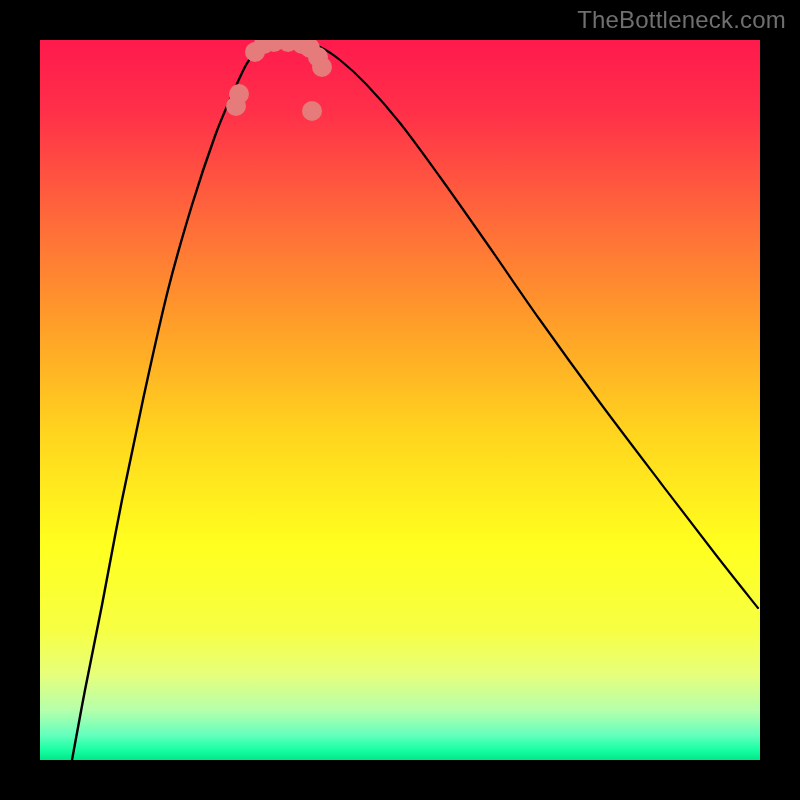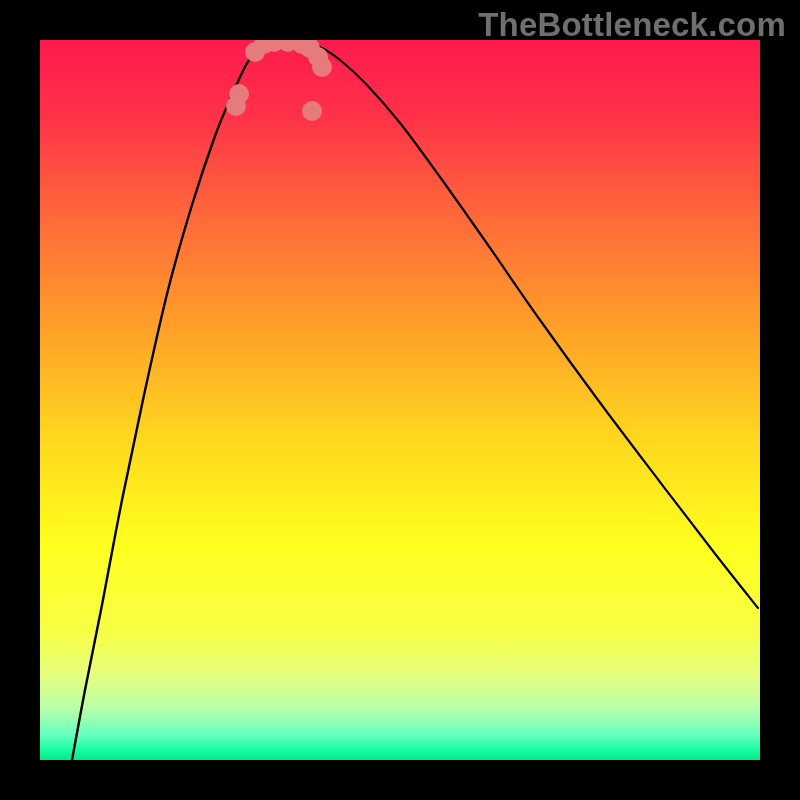--- a/index.html
+++ b/index.html
@@ -28,22 +28,22 @@
   }
   .gradient {
     position: absolute;
     inset: 0;
   }
   .watermark {
     position: absolute;
     top: 6px;
     right: 14px;
     font-family: Arial, Helvetica, sans-serif;
-    font-size: 33px;
-    font-weight: 700;
+    font-size: 24px;
+    font-weight: 400;
     color: #6f6f6f;
     letter-spacing: 0.2px;
     white-space: nowrap;
   }
   .curve-svg {
     position: absolute;
     left: 0;
     top: 0;
     width: 720px;
     height: 720px;

